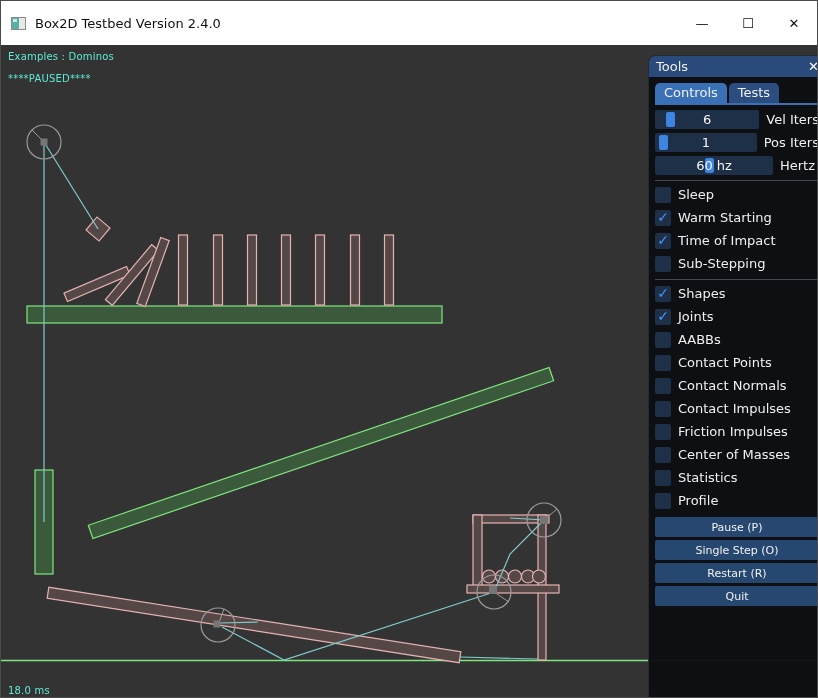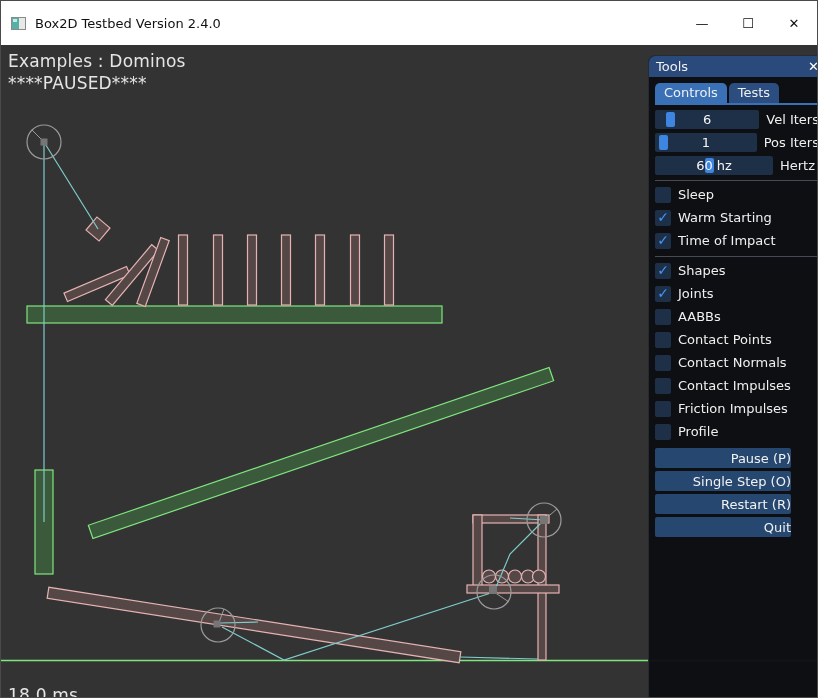--- a/index.html
+++ b/index.html
@@ -11,21 +11,21 @@
   .titlebar { height:44px; background:#ffffff; display:flex; align-items:center; }
   .app-icon { width:15px; height:13px; margin:0 9px 0 10px; border:1px solid #8a8a8a; background:linear-gradient(90deg,#57b0a6 0 55%,#e8e8e8 55% 100%); position:relative; }
   .app-icon::after{ content:""; position:absolute; left:1px; top:1px; width:4px; height:3px; background:#ffffff; opacity:.7; }
   .title-text { font-size:13px; color:#111; }
   .win-controls { margin-left:auto; display:flex; height:100%; }
   .win-btn { width:46px; height:100%; display:flex; align-items:center; justify-content:center; font-size:13px; color:#111; cursor:default; }
 
   
   .canvas { position:relative; width:818px; height:668px; background:#333333; overflow:hidden; }
   .scene-svg { position:absolute; left:0; top:0; }
-  .hud { position:absolute; left:7px; font-size:17px; color:#e5e5e5; letter-spacing:.2px; }
+  .hud { position:absolute; left:7px; font-size:10px; color:#5eead4; letter-spacing:.2px; }
   .hud-example { top:6px; }
   .hud-paused { top:28px; }
   .hud-ms { top:640px; }
 
   
   .panel { position:absolute; left:647px; top:10px; width:178px; height:647px;
            background:rgba(13,14,17,0.96); border:1px solid #262a33; border-radius:7px;
            color:#f0f0f0; font-size:13px; }
   .panel-titlebar { height:21px; background:#294a7a; border-radius:6px 6px 0 0;
            display:flex; align-items:center; padding:0 6px 0 7px; }
@@ -48,22 +48,22 @@
 
   .separator { height:1px; background:#454a55; margin:5px 0 6px 0; }
 
   .checks .check-row { display:flex; align-items:flex-start; margin-bottom:7px; height:16px; }
   .checkbox { width:16px; height:16px; background:#1e3048; border-radius:2px;
               display:flex; align-items:center; justify-content:center; }
   .checkmark { color:#4296fa; font-size:14px; font-weight:bold; line-height:1; transform:translateY(-1px); }
   .check-label { margin-left:7px; }
 
   .buttons { margin-top:8px; }
-  .igbtn { display:block; width:136px; height:20px; margin-bottom:3px; border:none; border-radius:2px;
-           background:#26476f; color:#f2f2f2; font-size:13px; font-family:inherit; cursor:default;text-align:right; }
+  .igbtn { display:block; width:164px; height:20px; margin-bottom:3px; border:none; border-radius:2px;
+           background:#26476f; color:#f2f2f2; font-size:11px; font-family:inherit; cursor:default; }
 </style>
 </head>
 <body>
 
 <div class="app-window">
 
   <div class="titlebar">
     <div class="app-icon"></div>
     <div class="title-text">Box2D Testbed Version 2.4.0</div>
     <div class="win-controls">
@@ -168,20 +168,24 @@
                 <span class="checkmark">✓</span>
               </div>
               <div class="check-label">Warm Starting</div>
             </div>
             <div class="check-row">
               <div class="checkbox">
                 <span class="checkmark">✓</span>
               </div>
               <div class="check-label">Time of Impact</div>
             </div>
+            <div class="check-row">
+              <div class="checkbox"></div>
+              <div class="check-label">Sub-Stepping</div>
+            </div>
           </div>
         <div class="separator"></div>
         <div class="checks">
             <div class="check-row">
               <div class="checkbox">
                 <span class="checkmark">✓</span>
               </div>
               <div class="check-label">Shapes</div>
             </div>
             <div class="check-row">
@@ -202,20 +206,28 @@
               <div class="checkbox"></div>
               <div class="check-label">Contact Normals</div>
             </div>
             <div class="check-row">
               <div class="checkbox"></div>
               <div class="check-label">Contact Impulses</div>
             </div>
             <div class="check-row">
               <div class="checkbox"></div>
               <div class="check-label">Friction Impulses</div>
+            </div>
+            <div class="check-row">
+              <div class="checkbox"></div>
+              <div class="check-label">Center of Masses</div>
+            </div>
+            <div class="check-row">
+              <div class="checkbox"></div>
+              <div class="check-label">Statistics</div>
             </div>
             <div class="check-row">
               <div class="checkbox"></div>
               <div class="check-label">Profile</div>
             </div>
           </div>
         <div class="buttons">
             <button class="igbtn">Pause (P)</button>
             <button class="igbtn">Single Step (O)</button>
             <button class="igbtn">Restart (R)</button>

